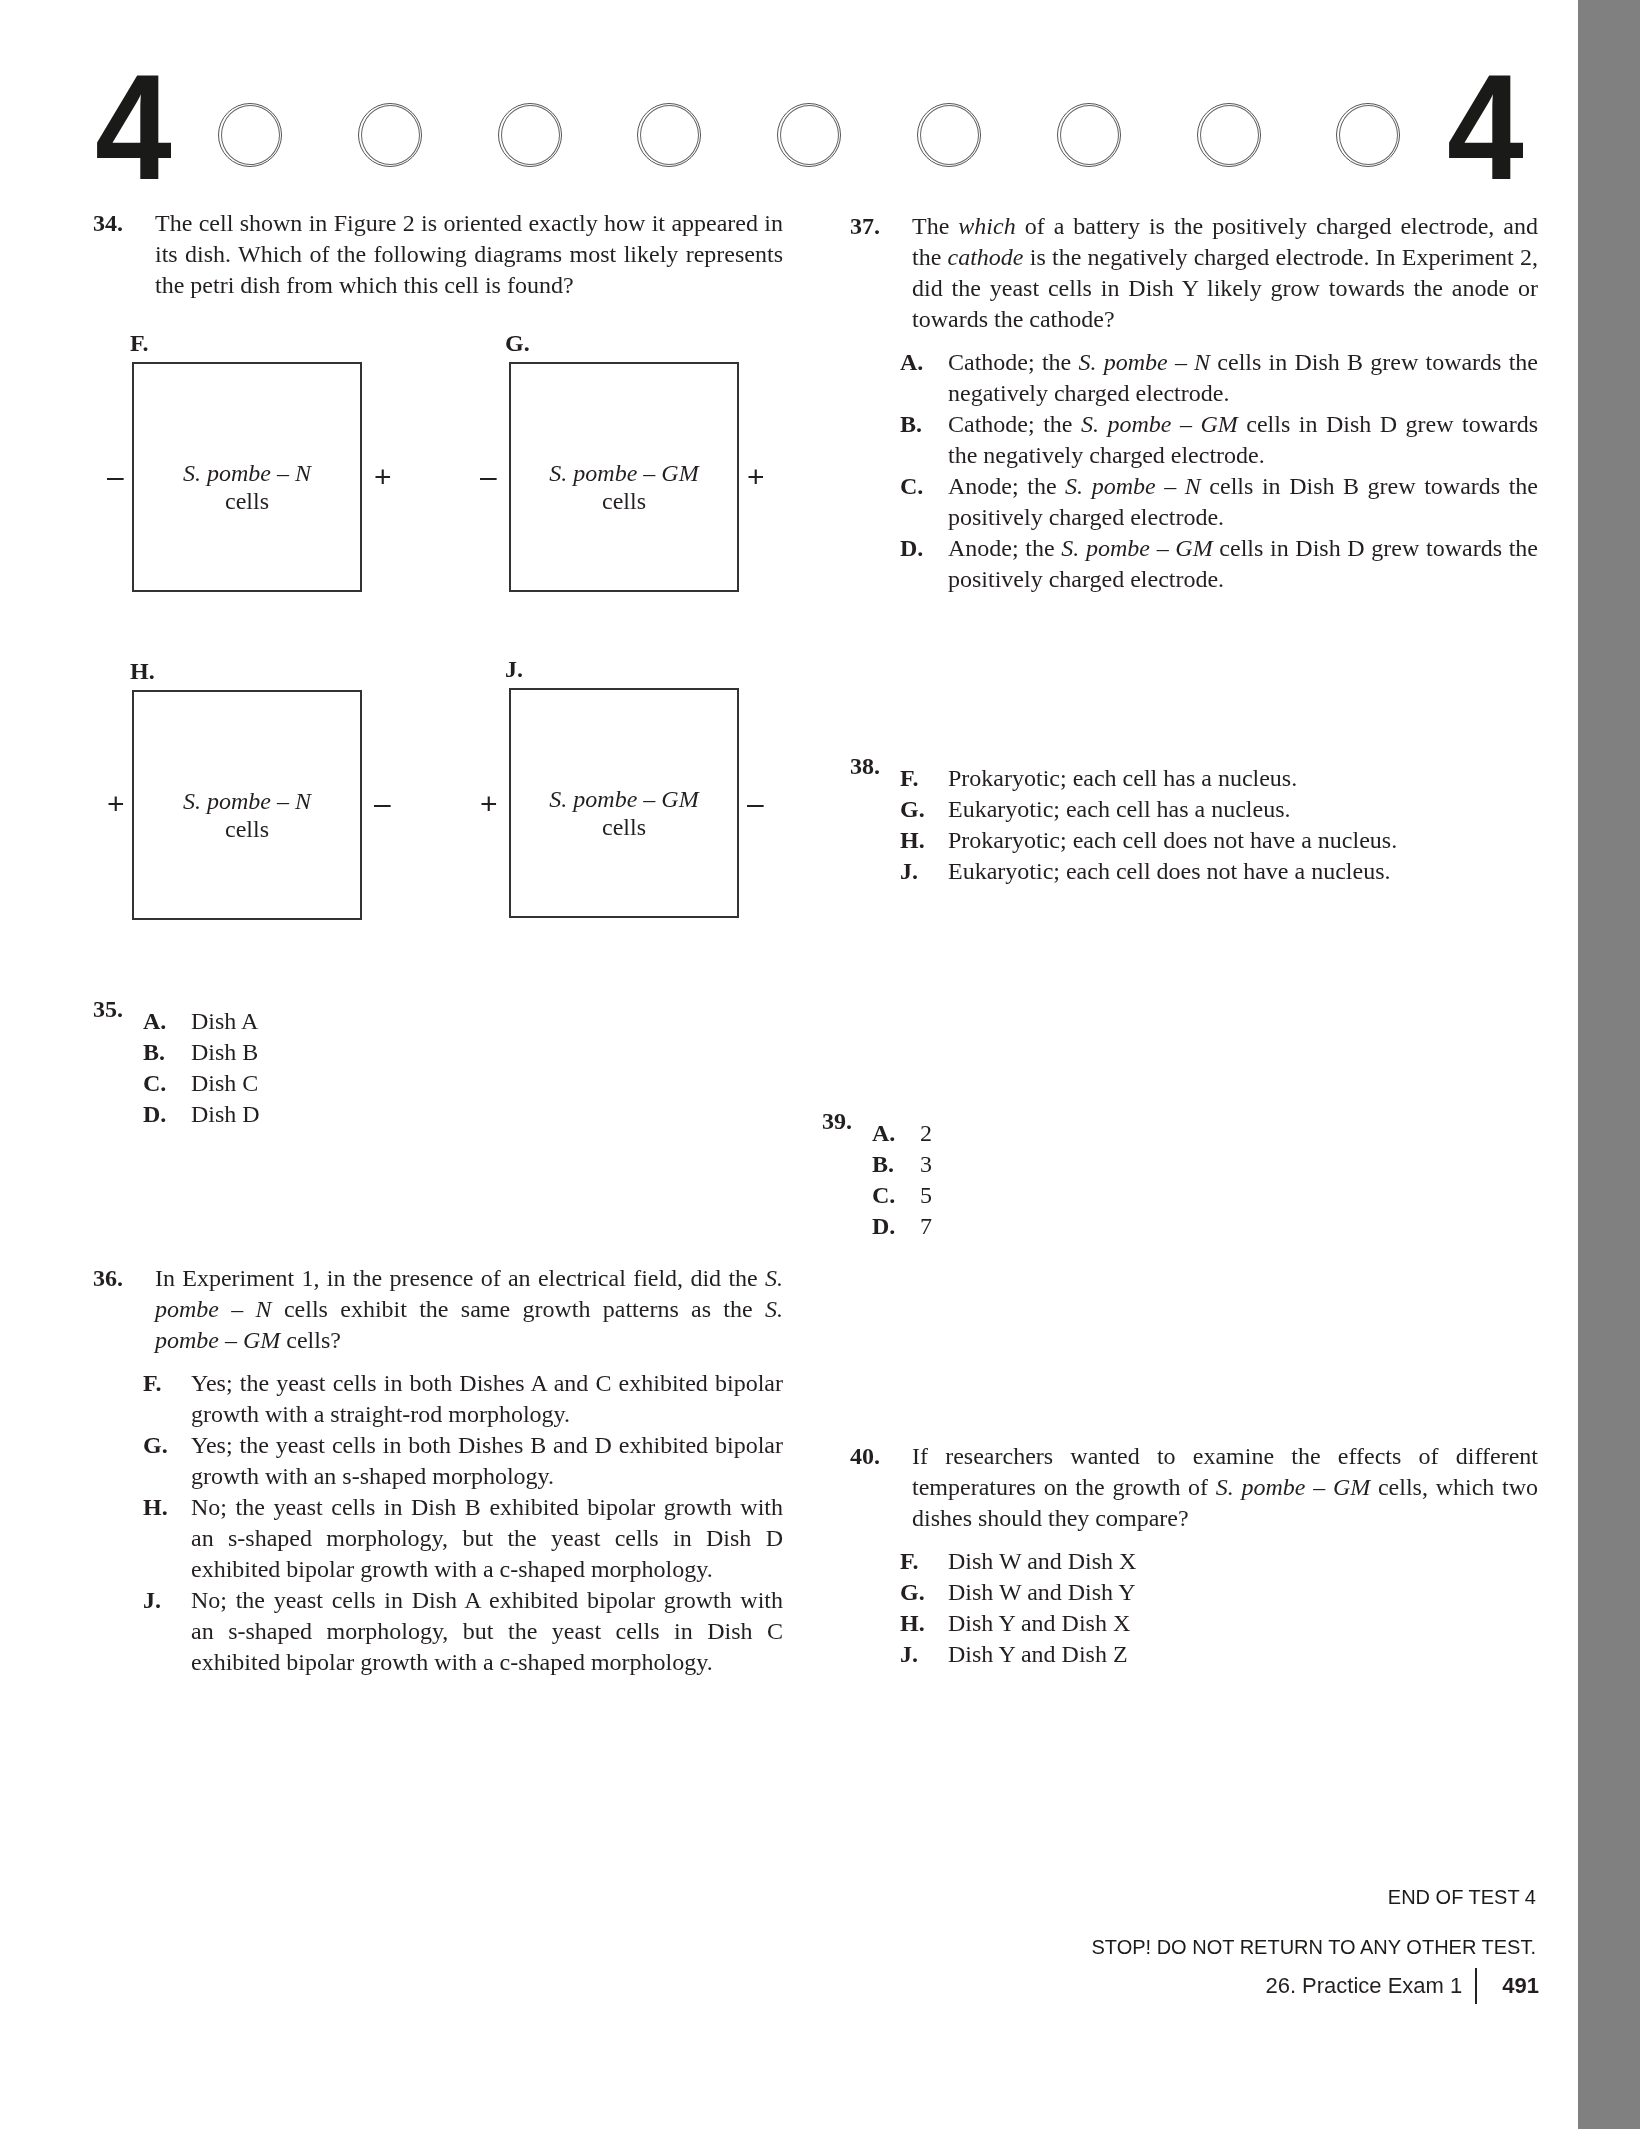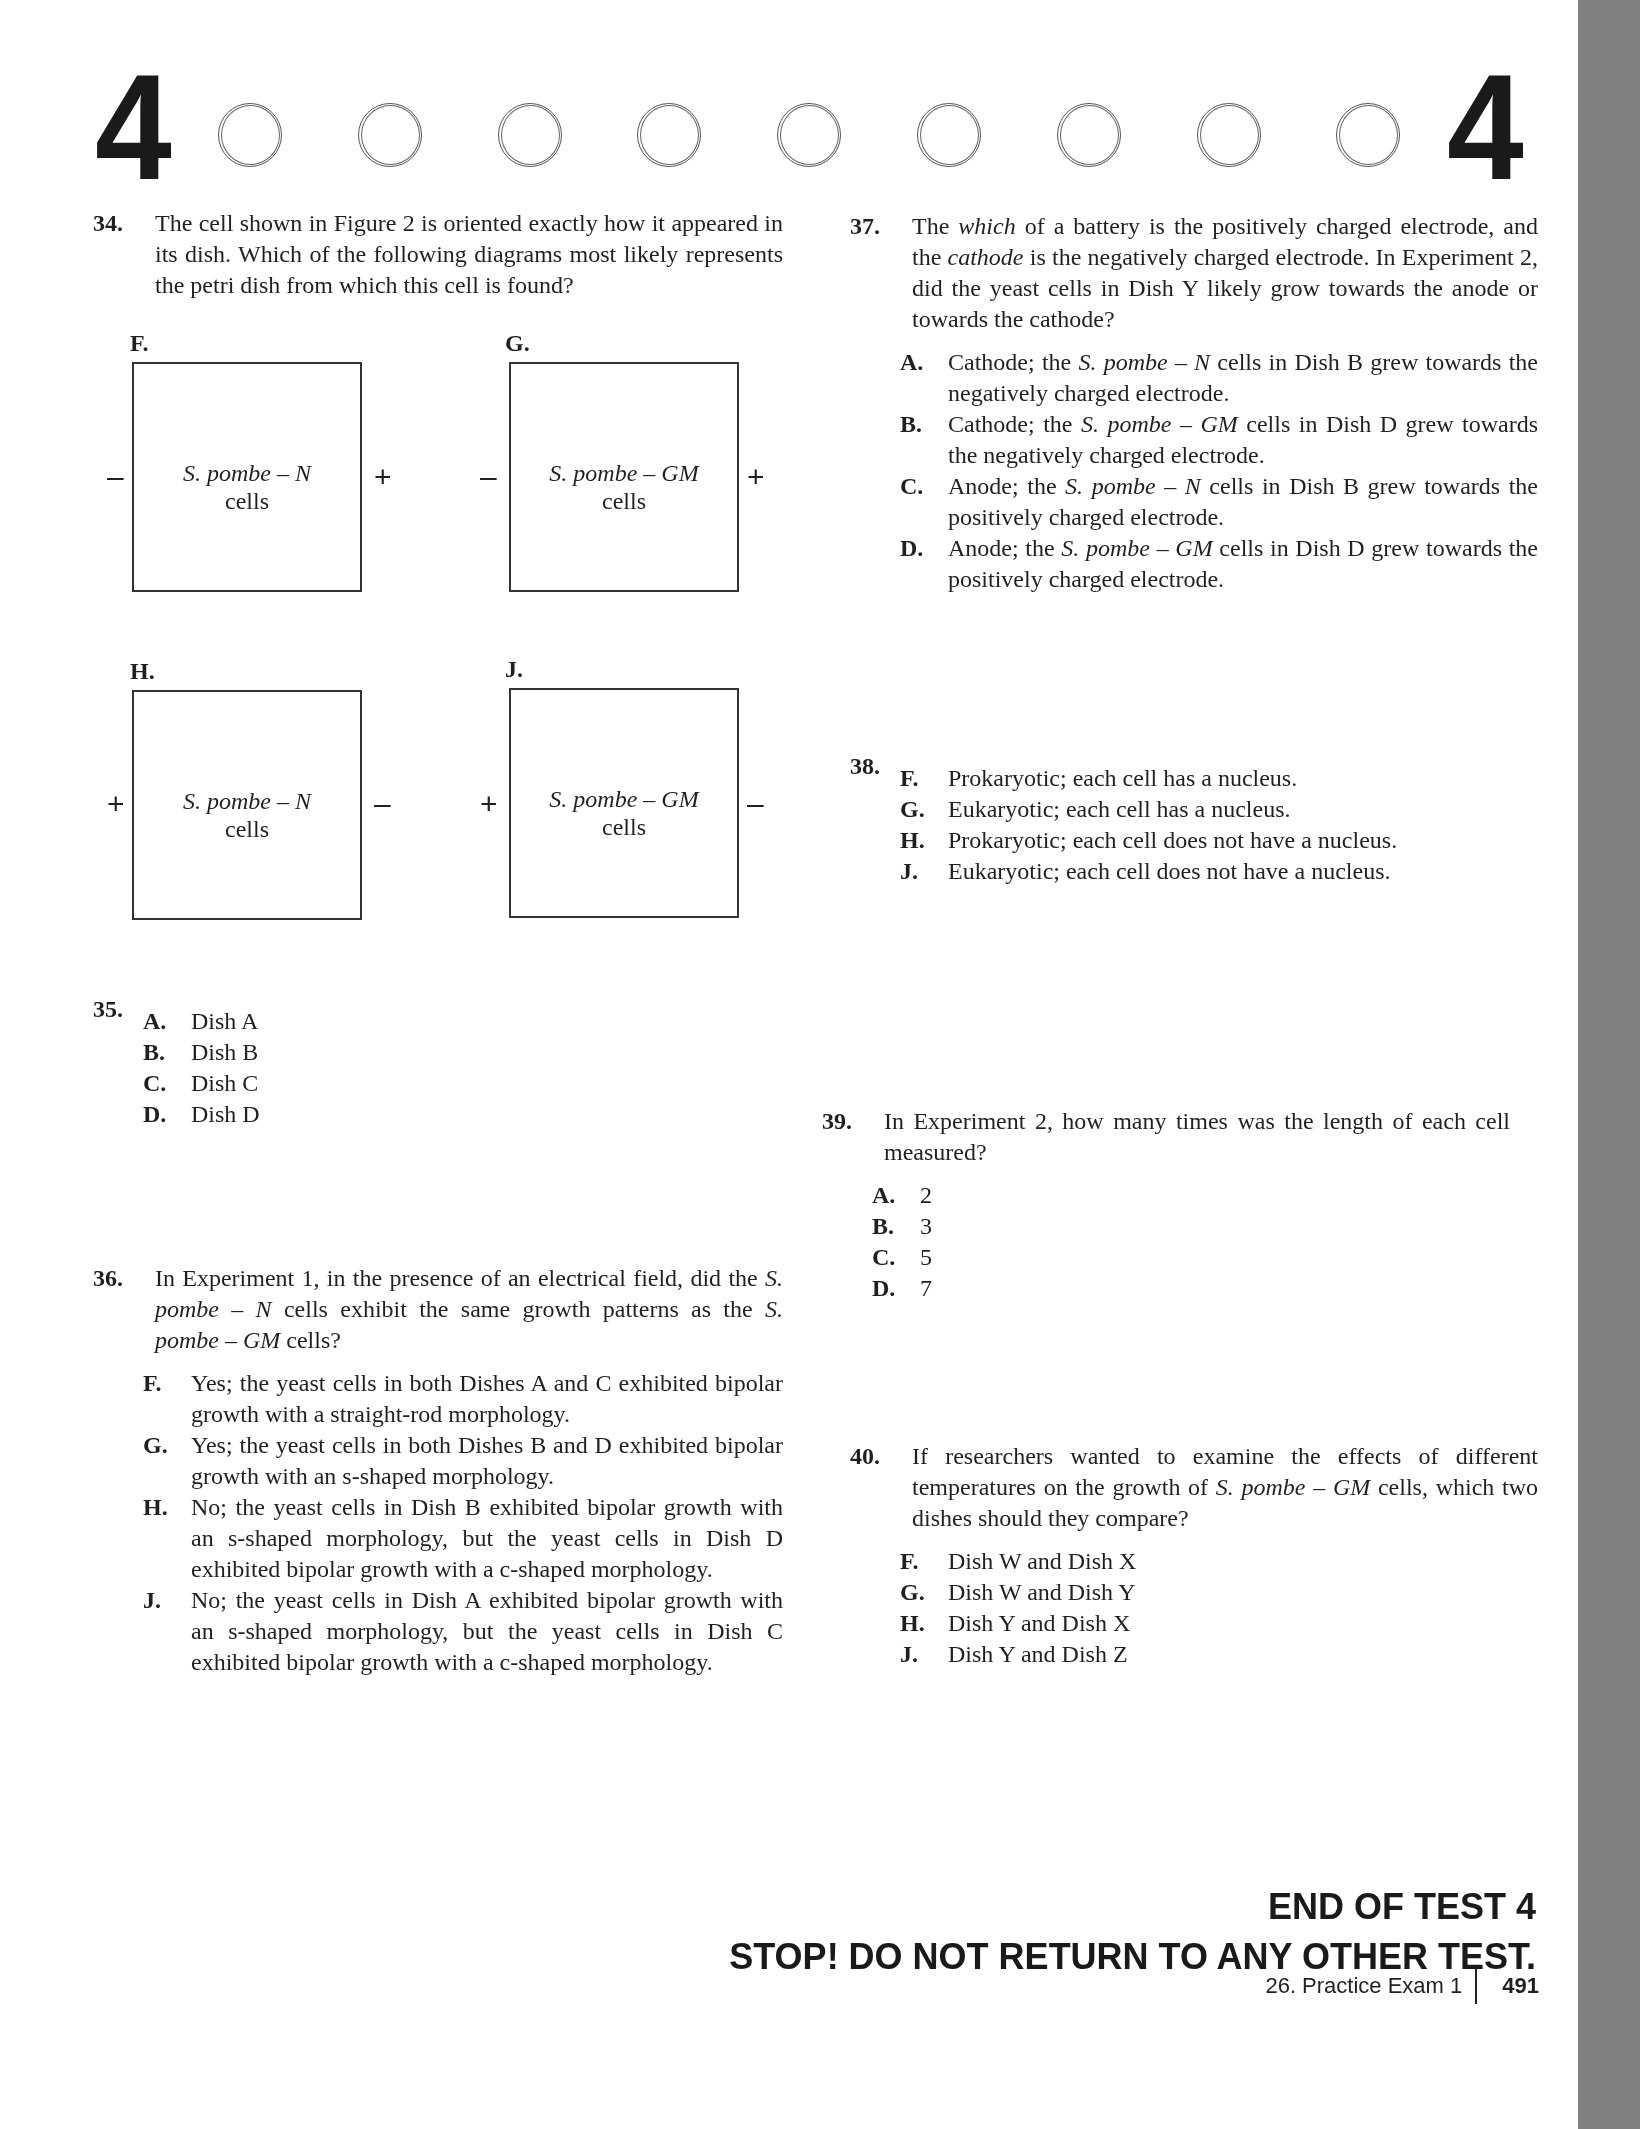--- a/index.html
+++ b/index.html
@@ -38,21 +38,21 @@
   i { font-style: italic; }
 
   
   .dlabel { position: absolute; font-weight: 700; font-size: 24px; }
   .dish { position: absolute; width: 230px; height: 230px; border: 2px solid #333; box-sizing: border-box; }
   .dish-text { position: absolute; left: 0; right: 0; top: 95px; text-align: center; font-size: 24px; line-height: 28px; }
   .sign { position: absolute; font-family: "Liberation Sans", "DejaVu Sans", sans-serif; font-size: 30px; line-height: 30px; }
 
   .endtest {
     position: absolute; right: 104px; font-family: "Liberation Sans", "DejaVu Sans", sans-serif;
-    font-weight: 700; font-size: 36px; color: #1a1a18; text-align: right;
+    font-weight: 400; font-size: 20px; color: #1a1a18; text-align: right;
   }
   .footer { position: absolute; top: 1968px; right: 101px; display: flex; align-items: center;
     font-family: "Liberation Sans", "DejaVu Sans", sans-serif; font-size: 22px; }
   .footer .sep { width: 2px; height: 36px; background: #222; margin: 0 13px; }
   .footer .pg { font-weight: 700; margin-left: 12px; }
 </style>
 </head>
 <body>
 
 <div class="sidebar"></div>
@@ -189,21 +189,20 @@
       </div>
     <div class="opt">
         <span class="let">J.</span>
         <span class="txt">Eukaryotic; each cell does not have a nucleus.</span>
       </div>
   </div>
 </div>
 
 <div class="q" style="left:822px; top:1106px; width:688px;">
   <span class="num">39.</span>
-  <div class="stem">In Experiment 2, how many times was the length of each cell measured?</div>
   <div class="opts">
     <div class="opt">
         <span class="let">A.</span>
         <span class="txt">2</span>
       </div>
     <div class="opt">
         <span class="let">B.</span>
         <span class="txt">3</span>
       </div>
     <div class="opt">

